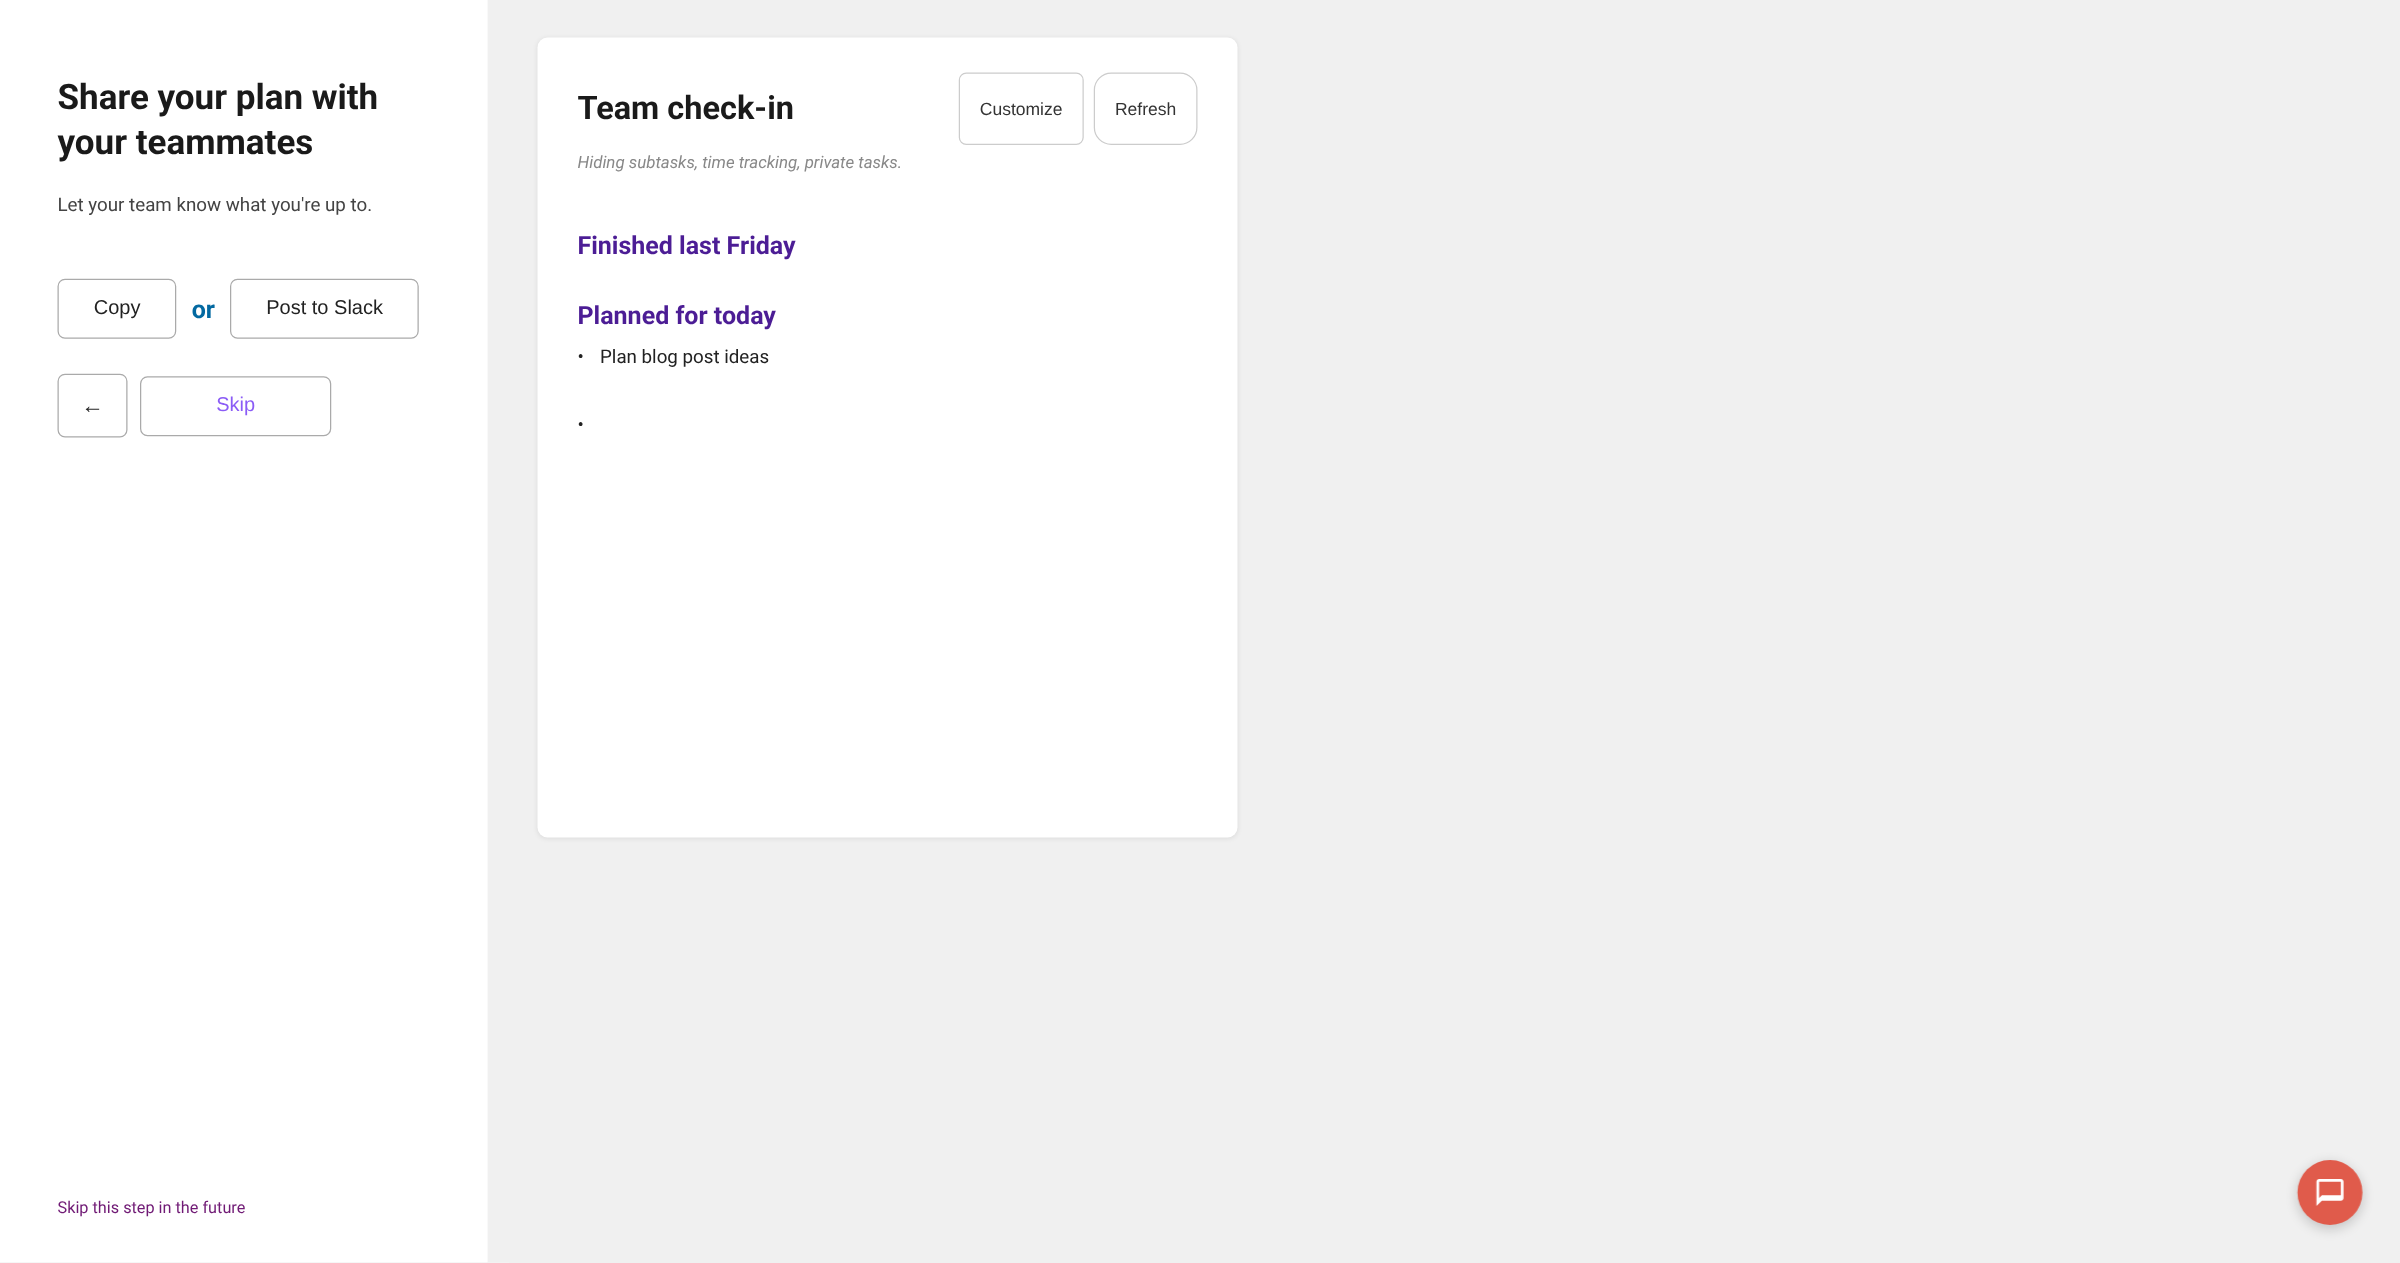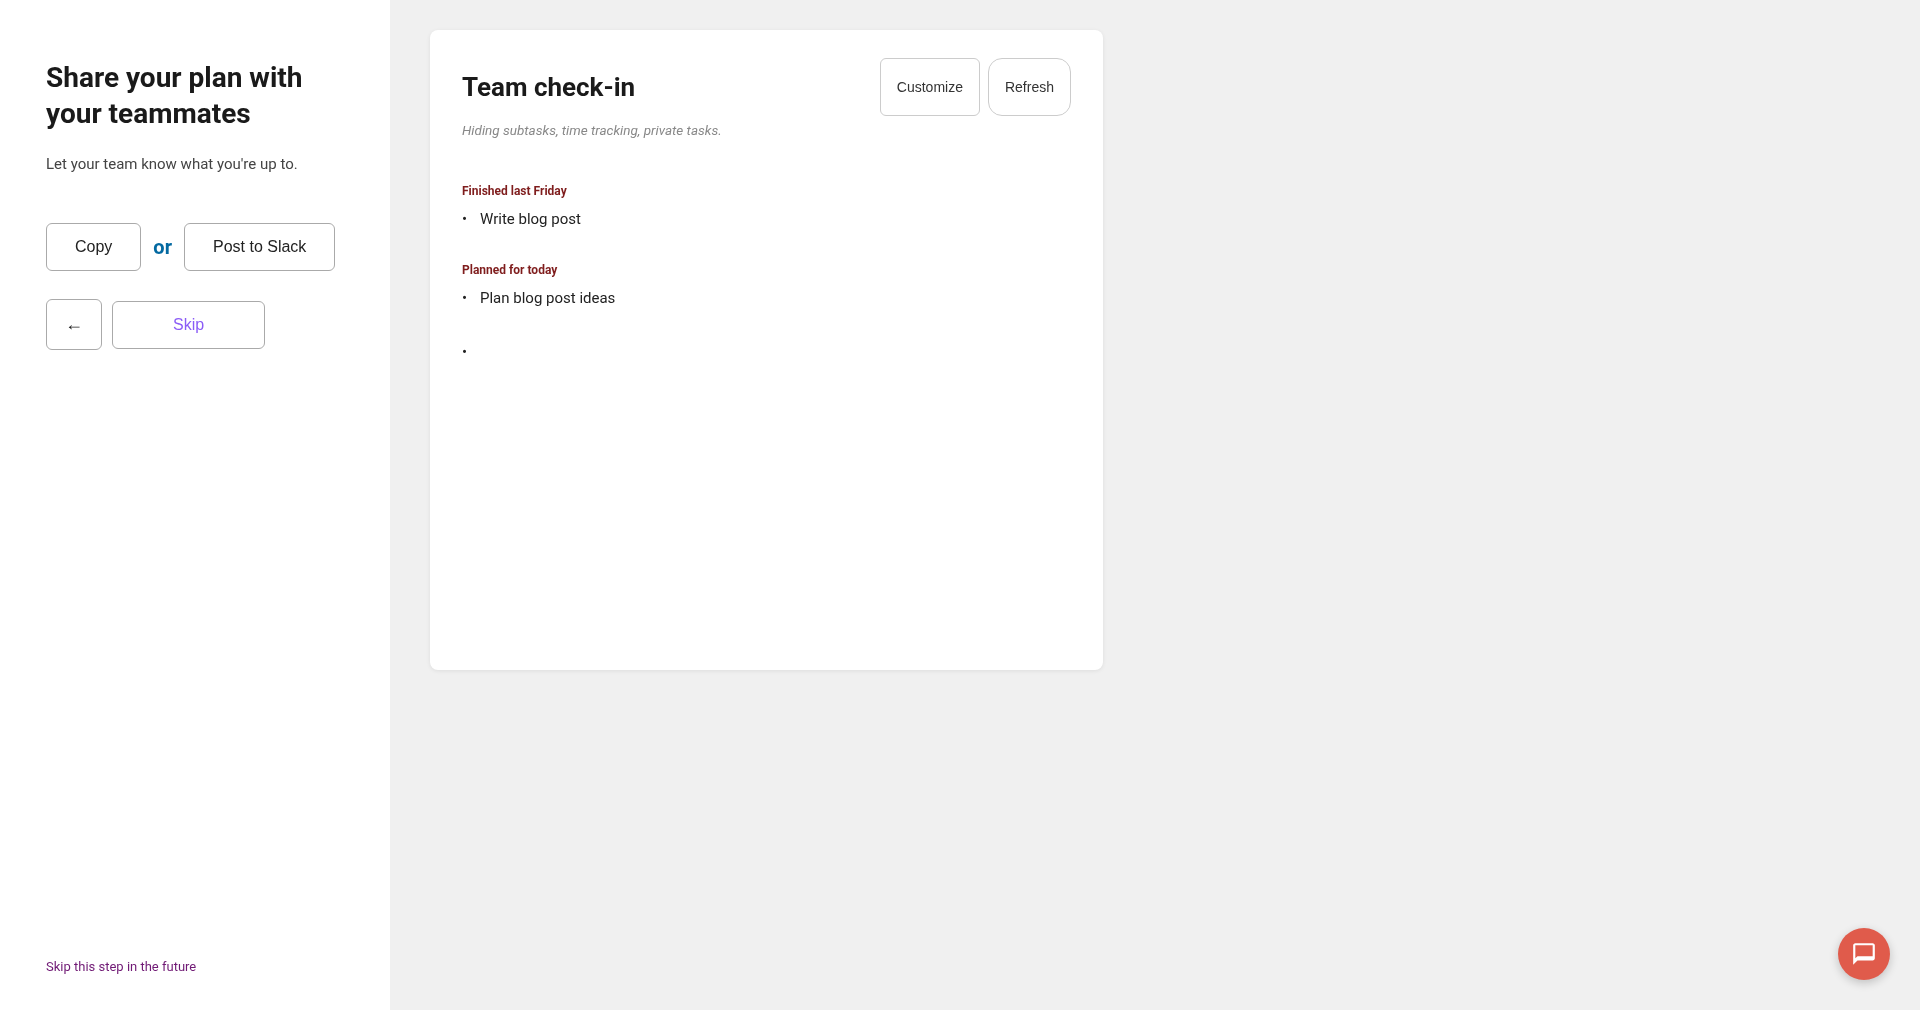--- a/index.html
+++ b/index.html
@@ -122,21 +122,21 @@
       background-color: #f0f0f0;
       display: flex;
       align-items: flex-start;
       justify-content: flex-start;
       padding: 30px 40px;
     }
 
     .checkin-container {
       background: #fff;
       border-radius: 8px;
-      width: 673px;
+      width: 560px;
       min-height: 640px;
       padding: 0;
       box-shadow: 0 1px 4px rgba(0,0,0,0.08);
       overflow: hidden;
     }
 
     .checkin-header {
       padding: 28px 32px 18px 32px;
       border-bottom: none;
     }
@@ -187,23 +187,23 @@
 
     .checkin-body {
       padding: 28px 32px;
     }
 
     .section {
       margin-bottom: 32px;
     }
 
     .section-title {
-      font-size: 12px;
+      font-size: 20px;
       font-weight: 700;
-      color: #7f1d1d;
+      color: #4c1d95;
       margin-bottom: 10px;
     }
 
     .section-list {
       list-style: none;
       padding: 0;
     }
 
     .section-list li {
       font-size: 15px;
@@ -278,23 +278,20 @@
           <button class="btn-refresh">Refresh</button>
         </div>
       </div>
       <p class="checkin-subtitle">Hiding subtasks, time tracking, private tasks.</p>
     </div>
 
     <div class="checkin-body">
 
       <div class="section">
         <div class="section-title">Finished last Friday</div>
-        <ul class="section-list">
-          <li>Write blog post</li>
-        </ul>
       </div>
 
       <div class="section">
         <div class="section-title">Planned for today</div>
         <ul class="section-list">
           <li>Plan blog post ideas</li>
         </ul>
       </div>
 
       <div class="section">

